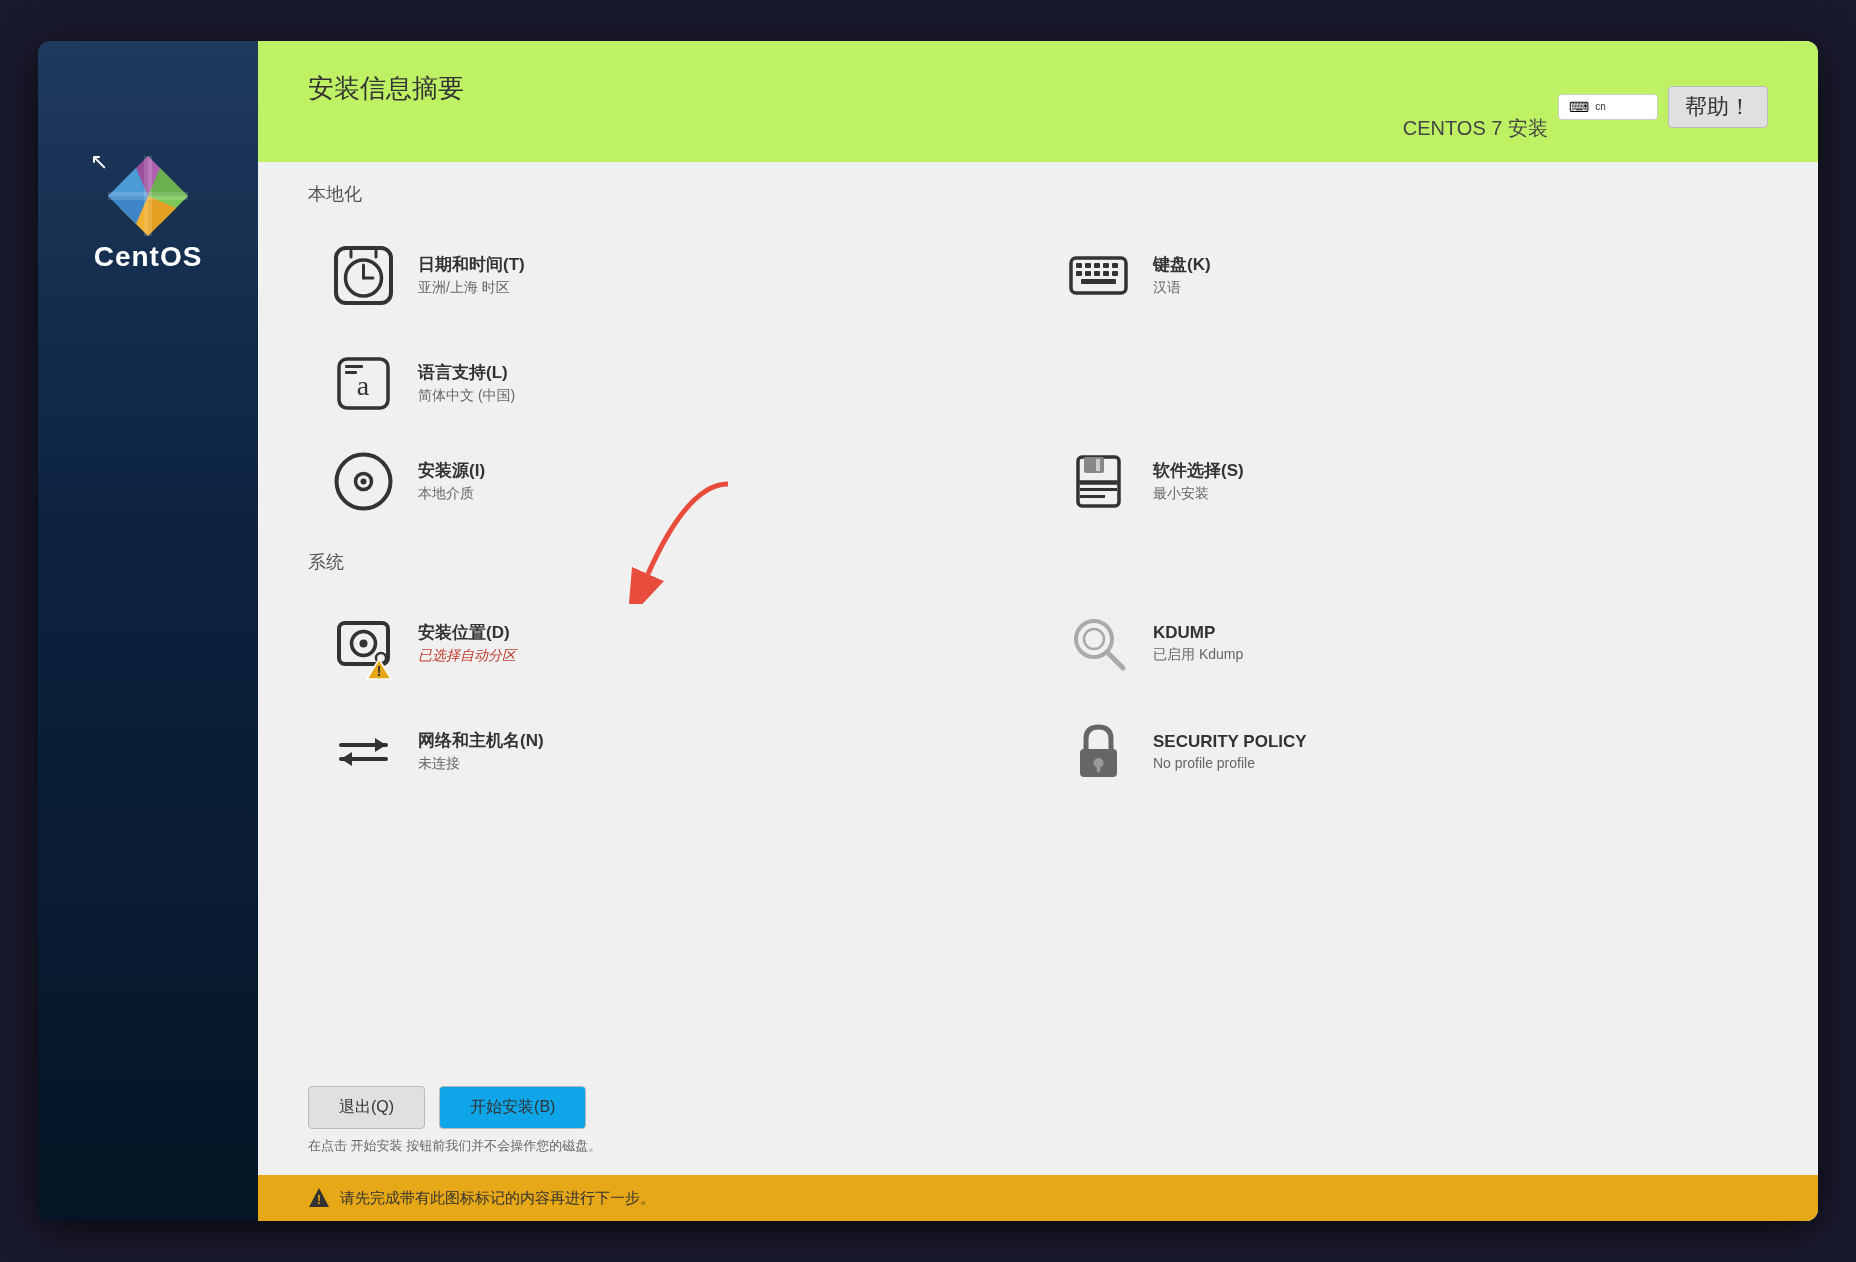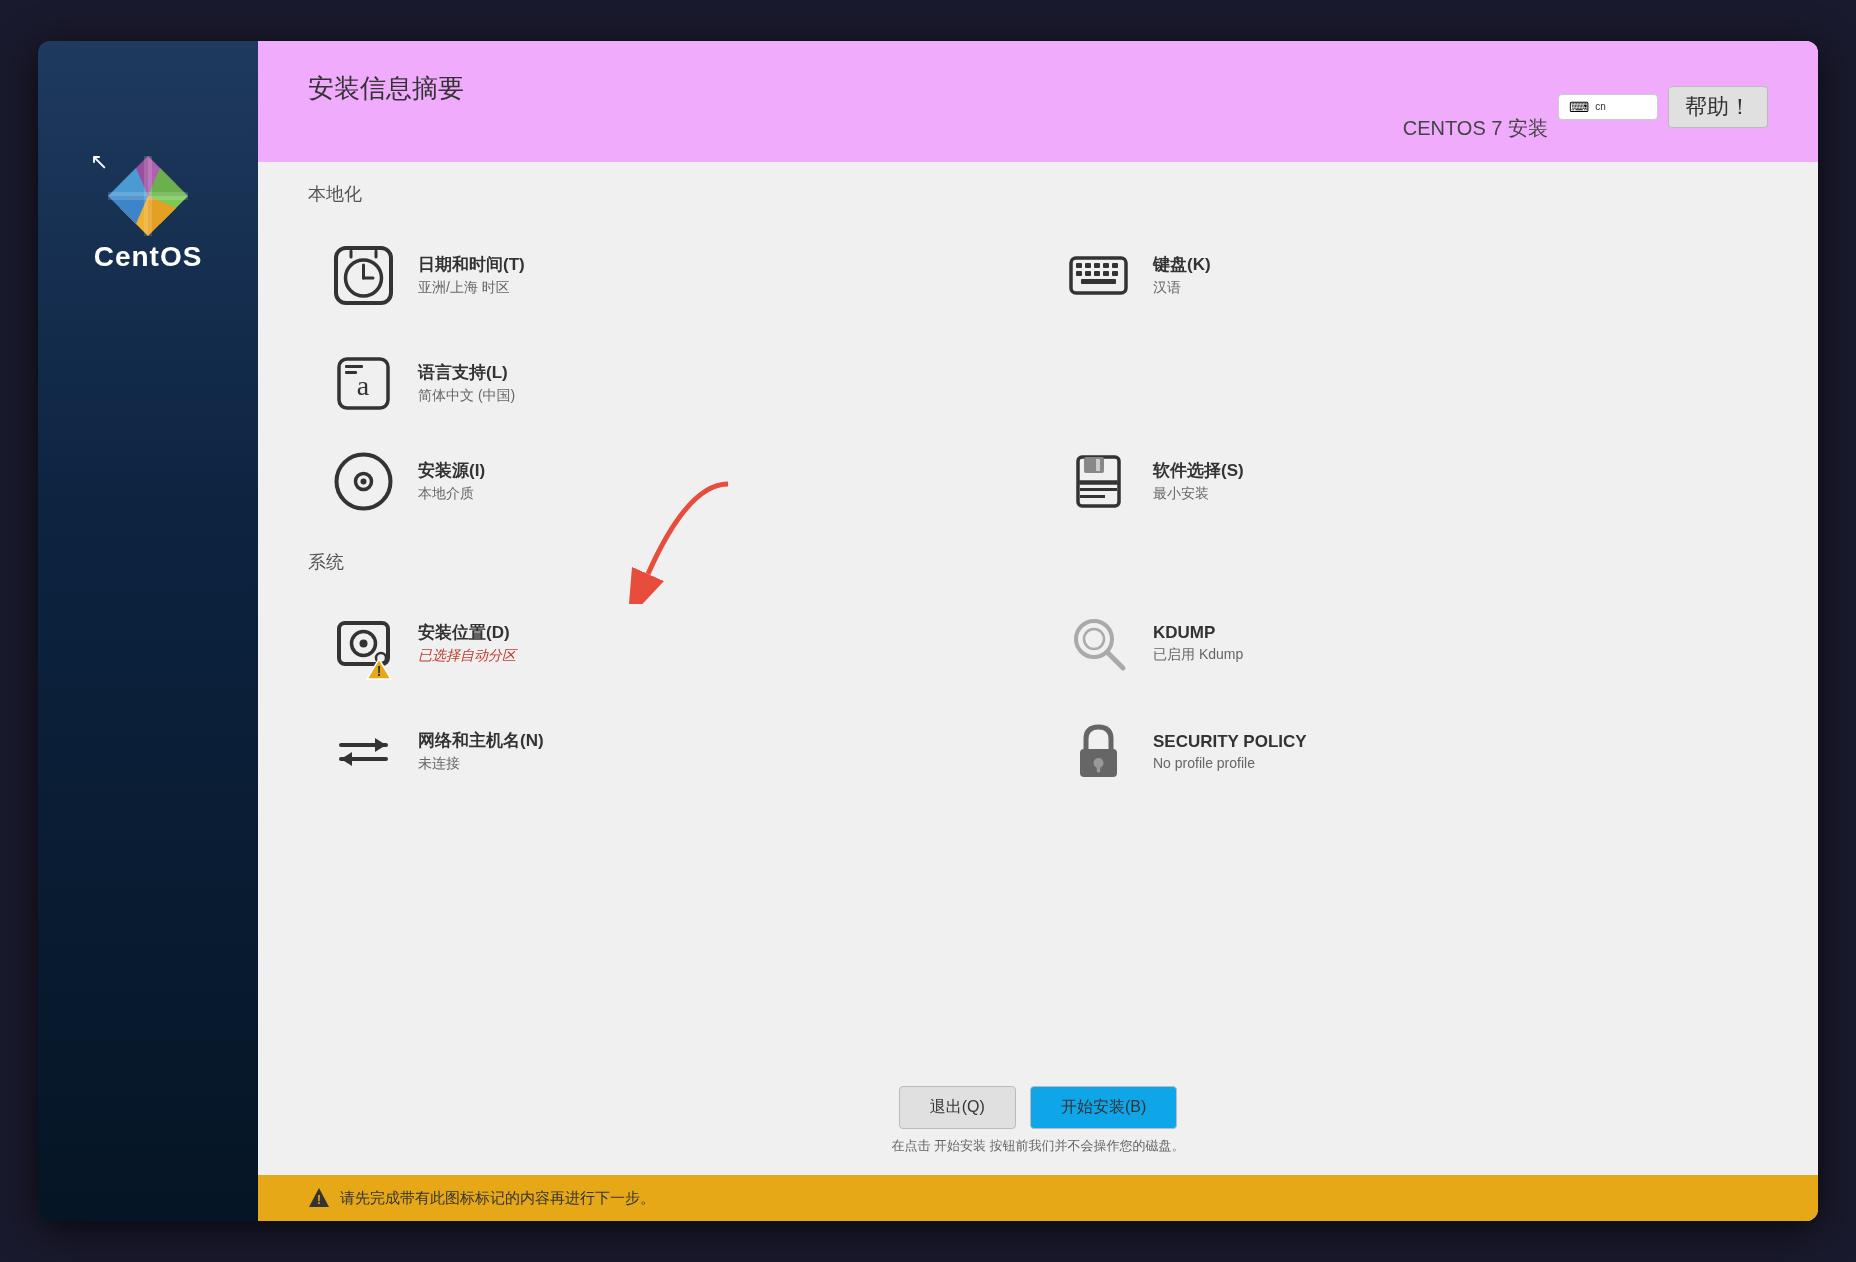--- a/index.html
+++ b/index.html
@@ -54,21 +54,21 @@
       font-weight: bold;
       letter-spacing: 1px;
     }
     .main-content {
       flex: 1;
       display: flex;
       flex-direction: column;
       background: #f0f0f0;
     }
     .header {
-      background: #f0abfc;
+      background: #bef264;
       padding: 30px 50px 20px 50px;
       display: flex;
       justify-content: space-between;
       align-items: flex-start;
     }
     .page-title {
       font-size: 26px;
       color: #333;
       font-weight: normal;
     }
@@ -160,21 +160,21 @@
     }
     .two-col {
       display: grid;
       grid-template-columns: 1fr 1fr;
       gap: 10px;
     }
     .footer-area {
       padding: 10px 50px 20px 50px;
       display: flex;
       flex-direction: column;
-      align-items: center;
+      align-items: flex-start;
       gap: 8px;
     }
     .footer-buttons {
       display: flex;
       gap: 14px;
     }
     .btn-secondary {
       background: #e0e0e0;
       border: 1px solid #bbb;
       border-radius: 4px;

